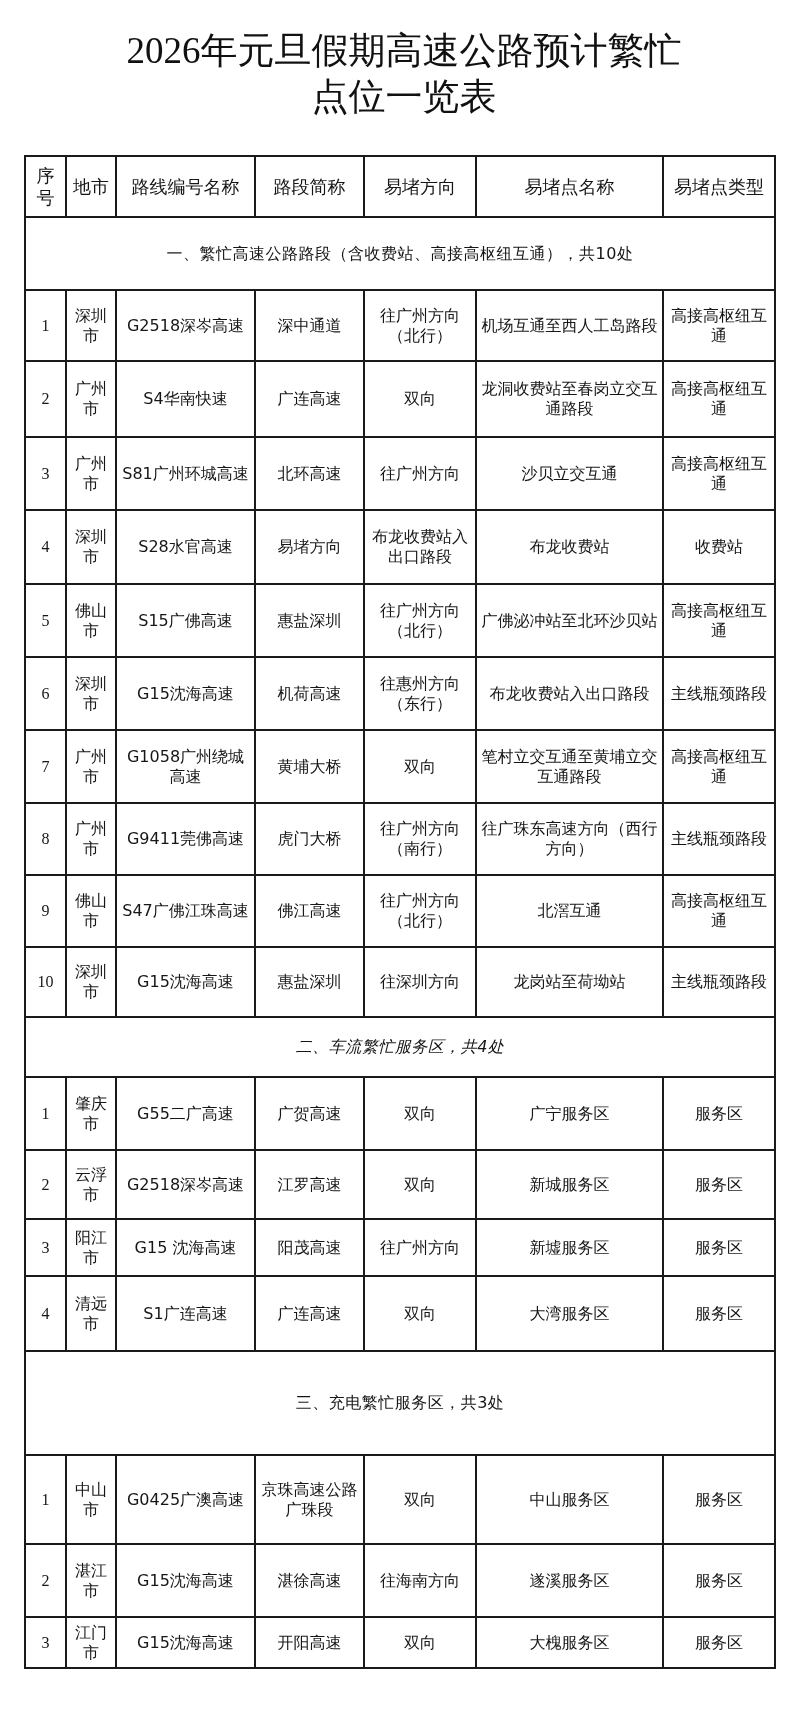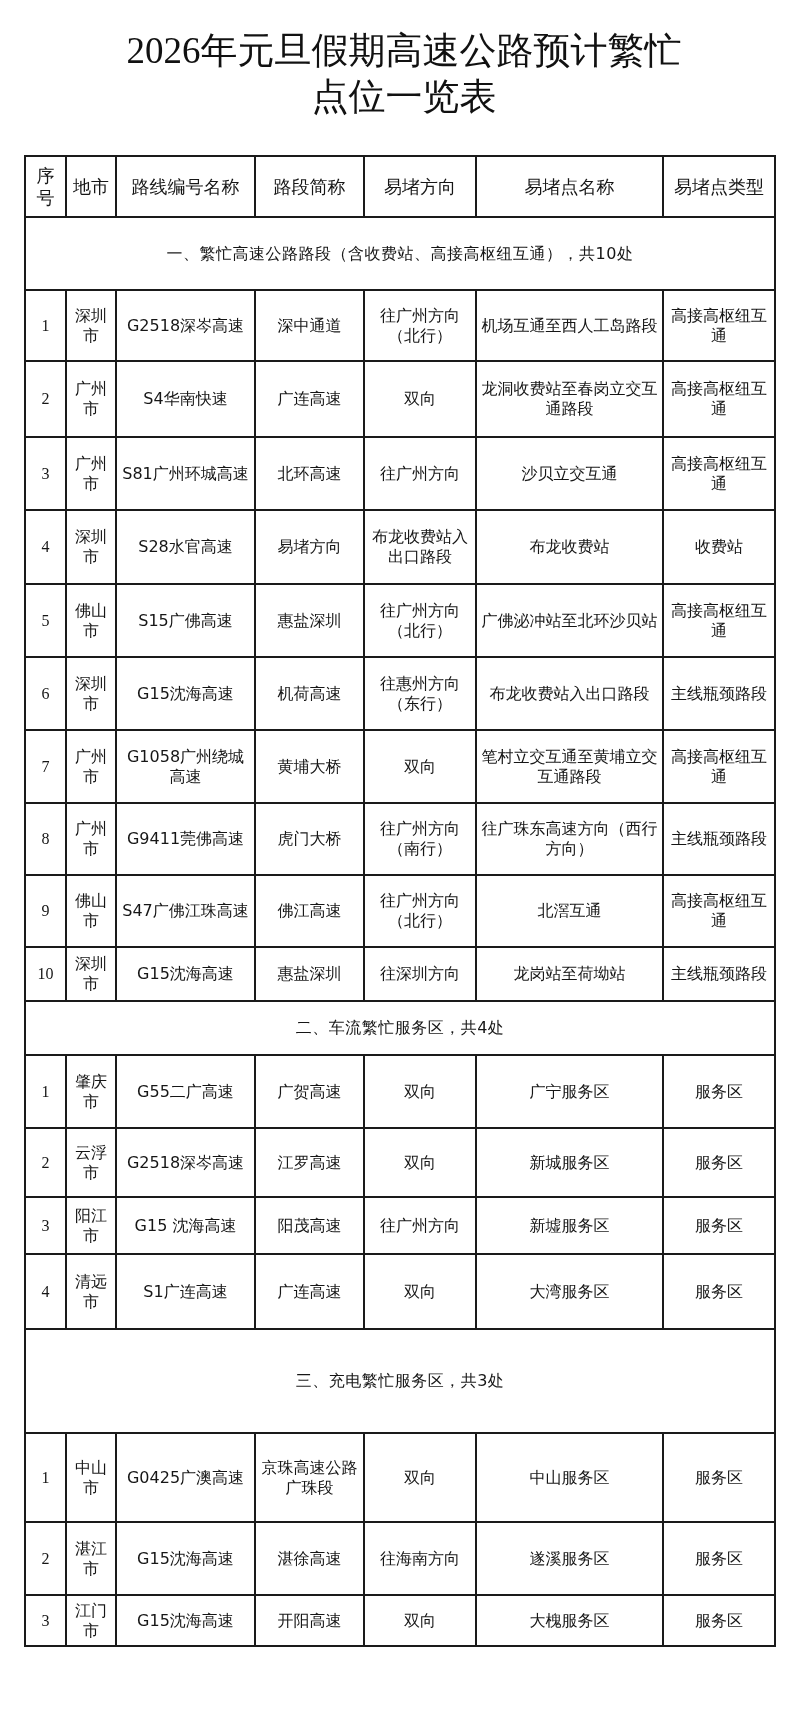--- a/index.html
+++ b/index.html
@@ -138,30 +138,30 @@
       </tr>
       <tr style="height: 72px;">
         <td class="num">9</td>
         <td>佛山市</td>
         <td>S47广佛江珠高速</td>
         <td>佛江高速</td>
         <td>往广州方向（北行）</td>
         <td>北滘互通</td>
         <td>高接高枢纽互通</td>
       </tr>
-      <tr style="height: 54px; padding-left: 12px;">
+      <tr style="height: 70px; padding-left: 12px;">
         <td class="num">10</td>
         <td>深圳市</td>
         <td>G15沈海高速</td>
         <td>惠盐深圳</td>
         <td>往深圳方向</td>
         <td>龙岗站至荷坳站</td>
         <td>主线瓶颈路段</td>
       </tr>
-      <tr class="sec" style="height: 54px;">
+      <tr class="sec" style="height: 60px; font-style: italic;">
         <td colspan="7">二、车流繁忙服务区，共4处</td>
       </tr>
       <tr style="height: 73px;">
         <td class="num">1</td>
         <td>肇庆市</td>
         <td>G55二广高速</td>
         <td>广贺高速</td>
         <td>双向</td>
         <td>广宁服务区</td>
         <td>服务区</td>

